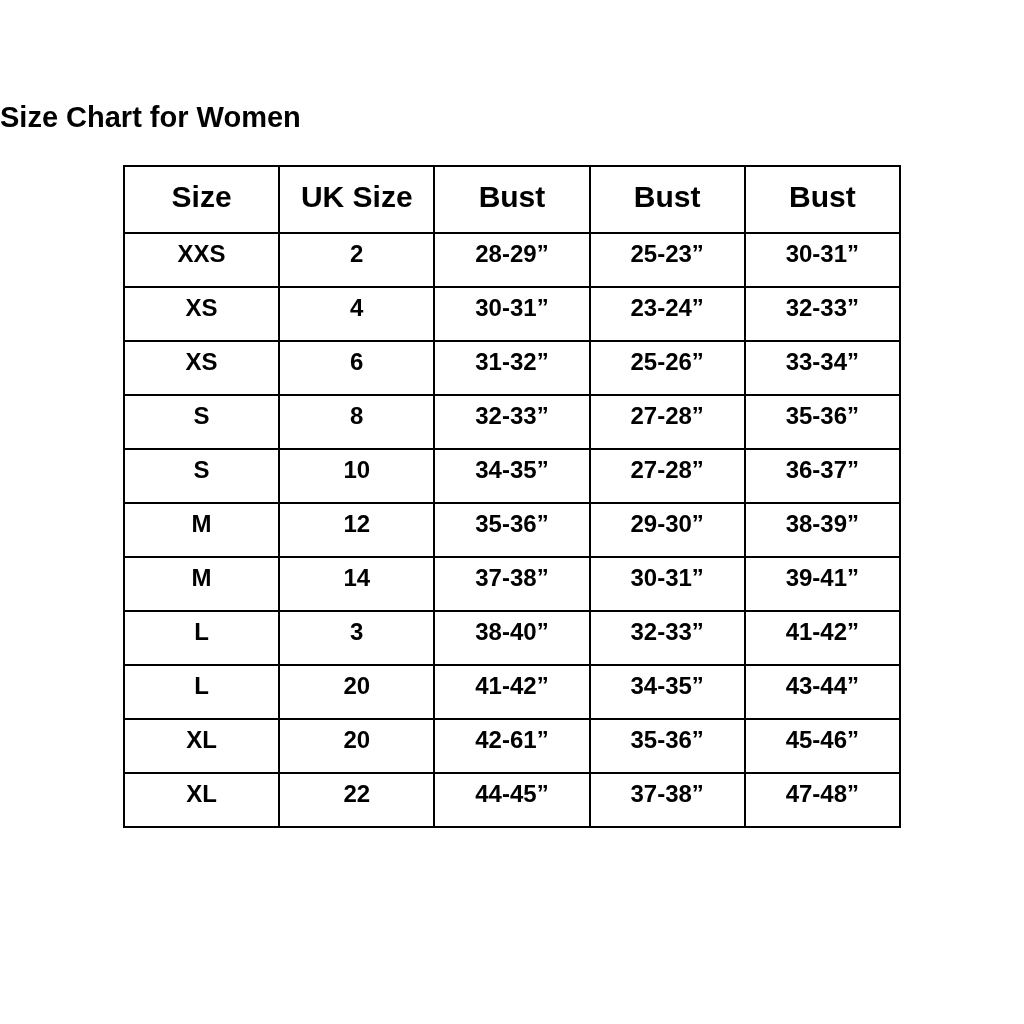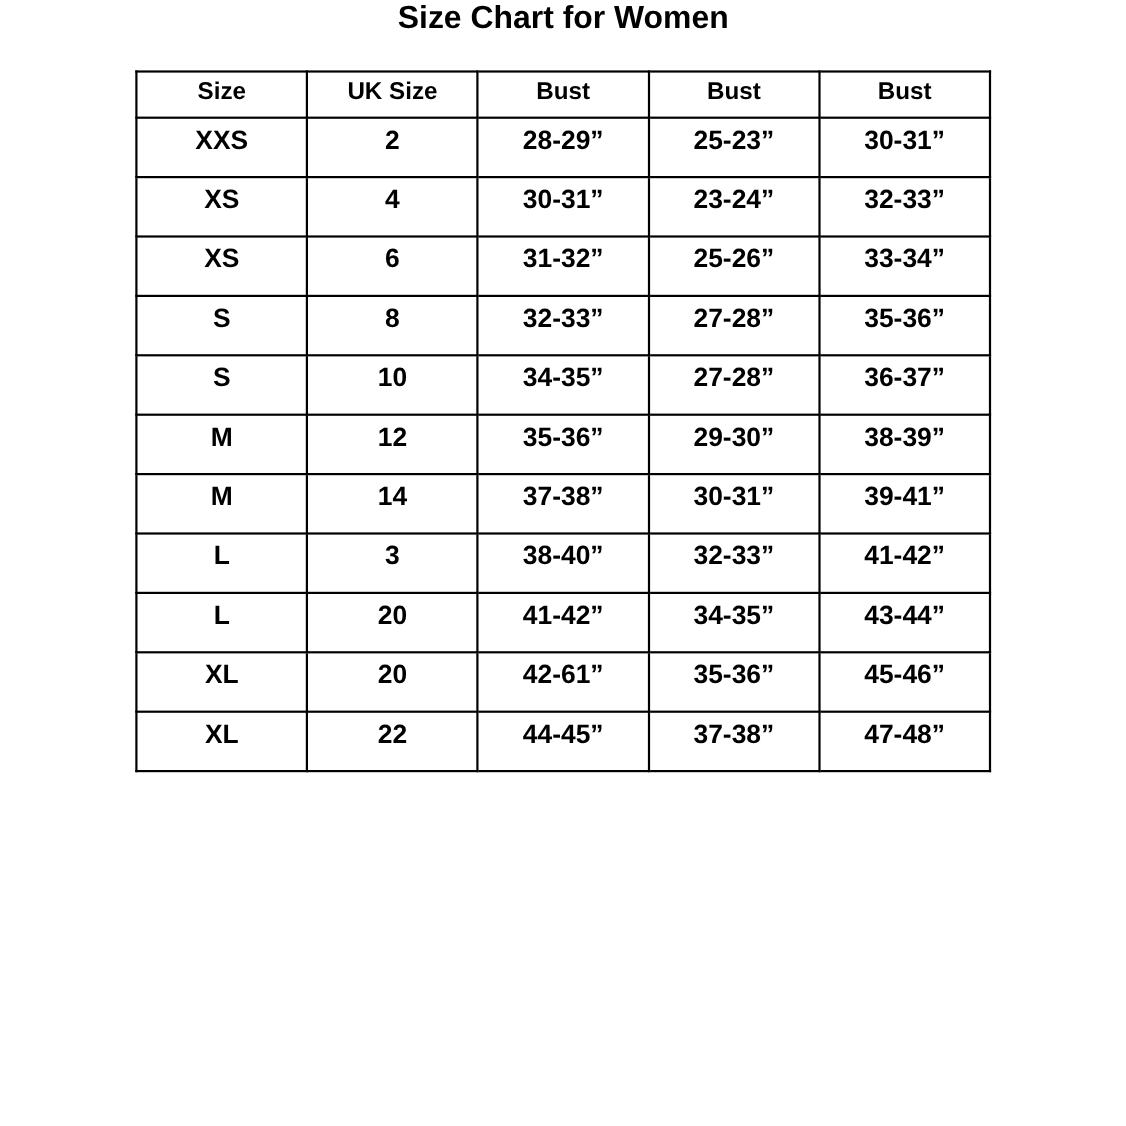--- a/index.html
+++ b/index.html
@@ -15,21 +15,21 @@
     overflow: hidden;
   }
   .page {
     width: 1024px;
     height: 1024px;
     background: #ffffff;
     box-sizing: border-box;
   }
   .page-title {
     margin: 0;
-    text-align: center;
+    padding-top: 101px;
     font-size: 29px;
     font-weight: bold;
     letter-spacing: 0px;
     color: #000000;
   }
   table.size-chart {
     width: 778px;
     margin: 31px auto 0 auto;
     border-collapse: collapse;
     table-layout: fixed;
@@ -39,22 +39,22 @@
   table.size-chart td {
     border: 2px solid #000000;
     text-align: center;
     vertical-align: middle;
     font-weight: bold;
     color: #000000;
     box-sizing: border-box;
     padding: 0 4px 12px 4px;
   }
   table.size-chart th {
-    height: 42px;
-    font-size: 22px;
+    height: 67px;
+    font-size: 30px;
     padding-bottom: 6px;
   }
   table.size-chart td {
     height: 54px;
     font-size: 24px;
   }
   table.size-chart col {
     width: 20%;
   }
 </style>

